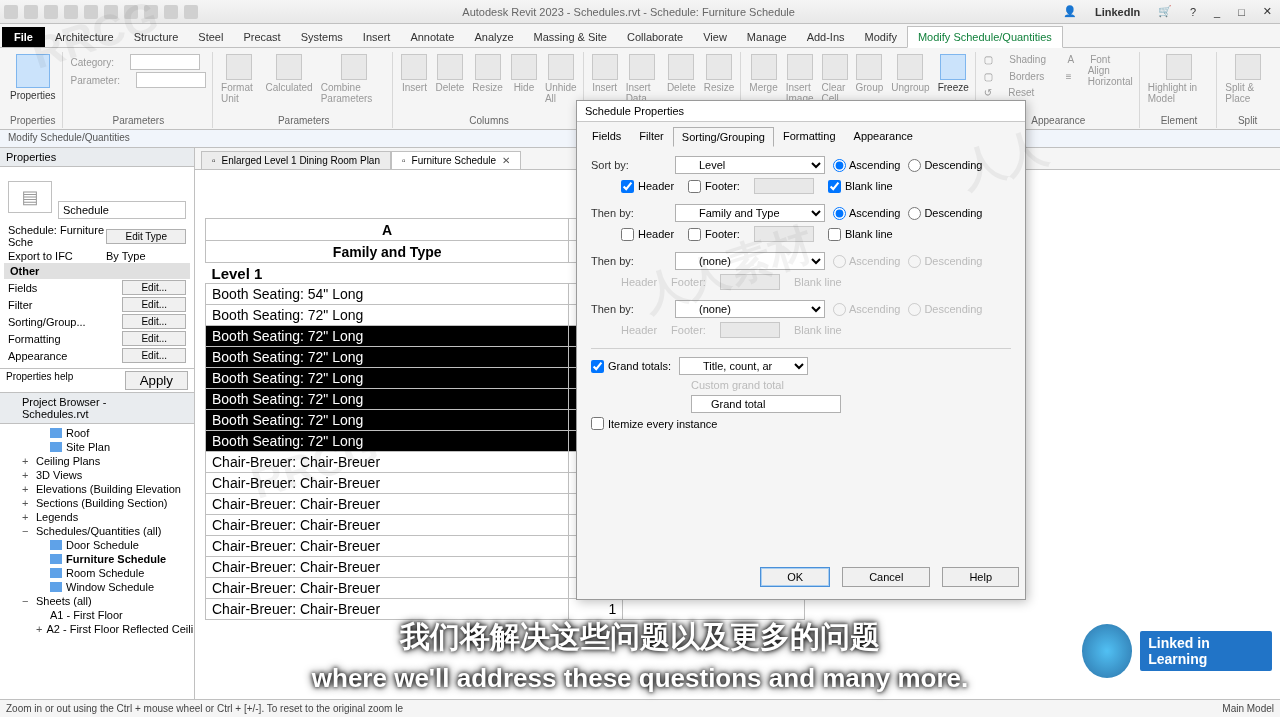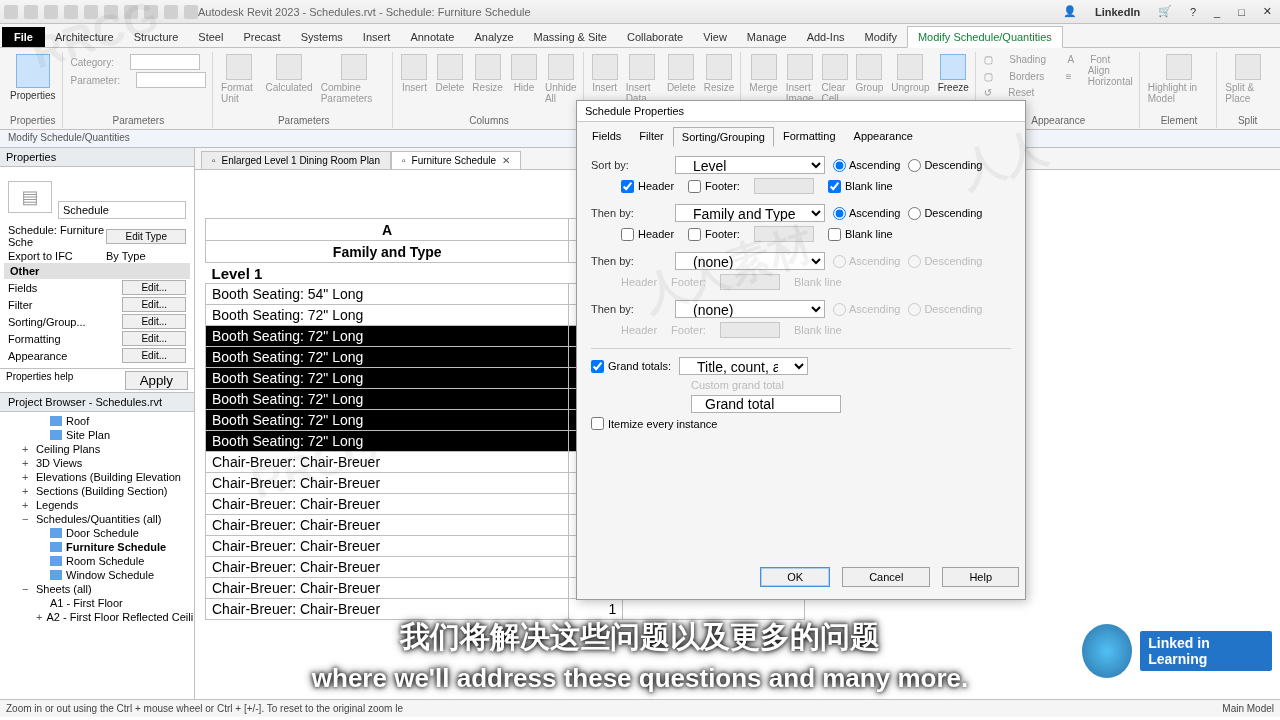--- a/index.html
+++ b/index.html
@@ -2,21 +2,21 @@
 <html><head>
 <meta charset="utf-8">
 <style>
 * { margin: 0; padding: 0; box-sizing: border-box; font-family: "Segoe UI", Arial, sans-serif; }
 body { width: 1280px; height: 720px; overflow: hidden; background: #fff; position: relative; font-size: 11px; }
 
 
 .titlebar { height: 24px; background: linear-gradient(#f5f5f5,#e8e8e8); display: flex; align-items: center; padding: 0 4px; font-size: 11px; color: #333; border-bottom: 1px solid #c0c0c0; }
 .titlebar .qat { display: flex; gap: 6px; align-items: center; }
 .titlebar .qat span { width: 14px; height: 14px; background: #d0d0d0; border-radius: 2px; }
-.titlebar .title-text { flex: 1; color: #666; }
+.titlebar .title-text { flex: 1; text-align: center; color: #666; }
 .titlebar .win-ctl { display: flex; gap: 10px; align-items: center; color: #333; }
 .titlebar .win-ctl .tb-item { padding: 0 4px; }
 .titlebar .linkedin { font-weight: 600; }
 
 
 .ribbon-tabs { height: 24px; background: #f5f5f5; display: flex; align-items: flex-end; padding-left: 2px; font-size: 11px; border-bottom: 1px solid #c0c0c0; }
 .file-tab { background: #000000; color: #fff; padding: 4px 12px; font-weight: 600; }
 .rtab { padding: 4px 10px; color: #333; cursor: pointer; }
 .rtab.active { background: #fff; border: 1px solid #c0c0c0; border-bottom: 1px solid #fff; position: relative; top: 1px; color: #12813c; }
 
@@ -49,21 +49,21 @@
 .props-sel { flex: 1; padding: 2px 4px; border: 1px solid #c0c0c0; background: #fff; margin-top: 26px; }
 .props-row { display: flex; align-items: center; padding: 1px 4px; }
 .props-row .pl { flex: 1; }
 .props-row .pv { width: 80px; }
 .props-row .btn { background: #f0f0f0; border: 1px solid #b0b0b0; padding: 1px 18px; font-size: 10px; }
 .props-sec { background: #e0e0e0; padding: 2px 6px; font-weight: 600; }
 .props-help { display: flex; justify-content: space-between; padding: 2px 6px; border-top: 1px solid #c0c0c0; font-size: 10px; }
 .apply-btn { background: #f0f0f0; border: 1px solid #b0b0b0; padding: 1px 14px; }
 
 
-.pb-title { background: #e9ecef; padding: 3px 8px; font-size: 11px; border-top: 1px solid #c0c0c0; border-bottom: 1px solid #c0c0c0; }
+.pb-title { background: #e9ecef; padding: 3px 22px; font-size: 11px; border-top: 1px solid #c0c0c0; border-bottom: 1px solid #c0c0c0; }
 .pb-tree { padding: 2px 4px; font-size: 11px; overflow: hidden; }
 .pb-node { padding: 1px 0 1px 18px; white-space: nowrap; display: flex; align-items: center; gap: 4px; }
 .pb-node.d1 { padding-left: 32px; }
 .pb-node.bold { font-weight: 700; }
 .pb-node .exp { width: 10px; display: inline-block; color: #555; }
 .pb-node .pbi { width: 12px; height: 10px; background: #5fa2e8; display: inline-block; }
 
 
 .doctabs { height: 22px; background: #f5f5f5; border-bottom: 1px solid #c0c0c0; display: flex; align-items: flex-end; font-size: 10px; padding-left: 6px; gap: 0; }
 .doctab { padding: 3px 10px; border: 1px solid #c0c0c0; border-bottom: none; background: #ececec; display: flex; gap: 6px; align-items: center; }
@@ -83,21 +83,21 @@
 
 
 .dialog { position: absolute; left: 576px; top: 100px; width: 450px; height: 500px; background: #f5f5f5; border: 1px solid #9a9a9a; box-shadow: 2px 2px 10px rgba(0,0,0,.25); font-size: 11px; }
 .dlg-title { background: #fff; padding: 4px 8px; border-bottom: 1px solid #c8c8c8; }
 .dlg-tabs { display: flex; padding: 4px 6px 0; gap: 0; font-size: 11px; }
 .dlg-tab { padding: 3px 8px; border: 1px solid transparent; }
 .dlg-tab.active { border: 1px solid #b0b0b0; border-bottom-color: #f5f5f5; background: #f5f5f5; position: relative; top: 1px; }
 .dlg-body { padding: 10px 14px; }
 .sort-row { display: flex; align-items: center; gap: 8px; margin-bottom: 4px; }
 .sort-row .lbl { width: 76px; color: #333; }
-.sort-row select, .sort-row input[type=text] { height: 18px; border: 1px solid #b0b0b0; background: #fff; padding: 0 13px; font-size: 14px; }
+.sort-row select, .sort-row input[type=text] { height: 18px; border: 1px solid #b0b0b0; background: #fff; padding: 0 19px; font-size: 11px; }
 .sort-row select { width: 150px; }
 .sort-row .radio { display: flex; align-items: center; gap: 3px; }
 .sort-sub { display: flex; gap: 14px; padding-left: 30px; margin-bottom: 10px; align-items: center; }
 .chk { display: flex; align-items: center; gap: 4px; }
 .ftr-box { width: 60px; height: 16px; background: #e8e8e8; border: 1px solid #c8c8c8; }
 .dlg-btns { position: absolute; right: 6px; bottom: 12px; display: flex; gap: 12px; }
 .dlg-btn { padding: 3px 26px; background: #f0f0f0; border: 1px solid #a0a0a0; font-size: 11px; }
 .dlg-btn.ok { border-color: #4a90d9; box-shadow: 0 0 0 1px #a8cef1 inset; }
 .dlg-divider { height: 1px; background: #d0d0d0; margin: 8px 0; }
 

